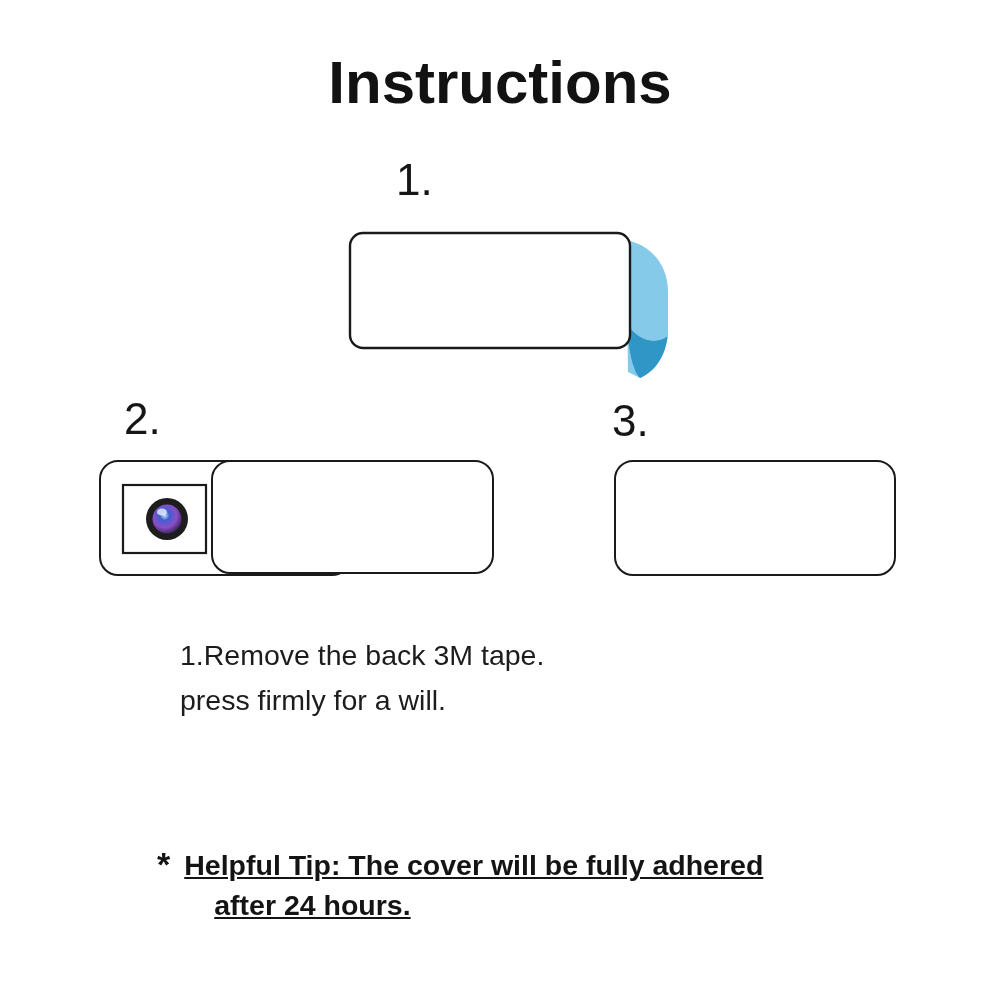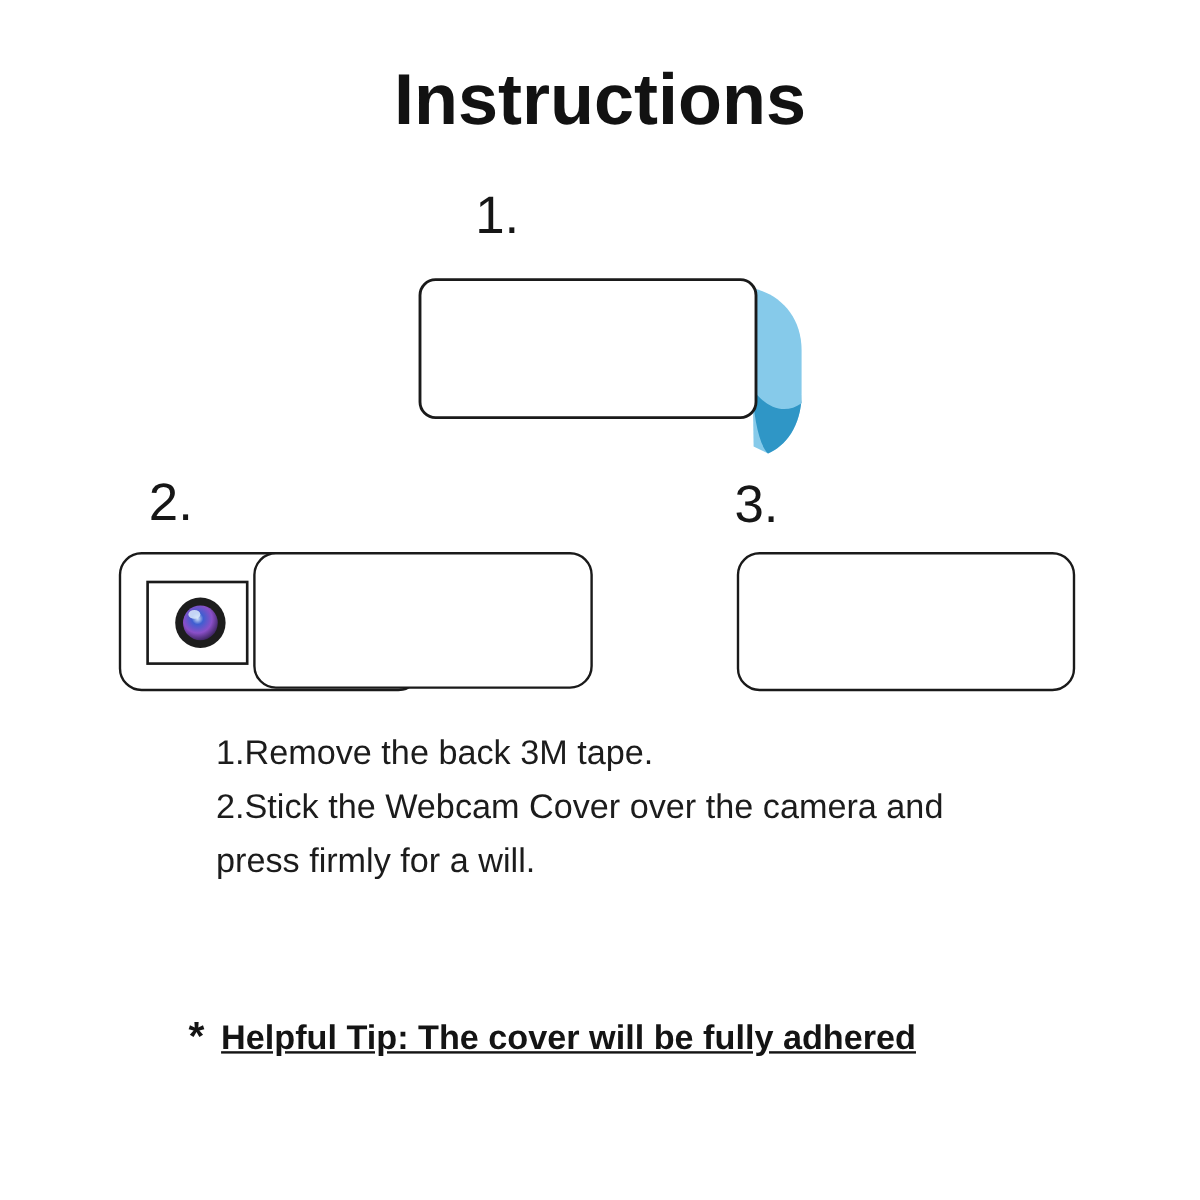--- a/index.html
+++ b/index.html
@@ -24,21 +24,21 @@
     letter-spacing: 0px;
     color: #121212;
   }
   .step-label {
     font-size: 44px;
     font-weight: 400;
     color: #161616;
   }
   .instruction-lines {
     left: 180px;
-    top: 606px;
+    top: 633px;
     font-size: 28.5px;
     line-height: 45px;
     color: #1c1c1c;
     white-space: nowrap;
   }
   .tip-block {
     left: 157px;
     top: 845px;
     display: flex;
     align-items: flex-start;
@@ -99,24 +99,24 @@
 
     <rect x="124" y="13" width="281" height="112" rx="18" fill="#ffffff" stroke="#1a1a1a" stroke-width="2"></rect>
   </svg>
 
   <svg class="abs" style="left:603px; top:448px;" width="310" height="140" viewBox="0 0 310 140">
     <rect x="12" y="13" width="280" height="114" rx="18" fill="#ffffff" stroke="#1a1a1a" stroke-width="2"></rect>
   </svg>
 
   <div class="abs instruction-lines">
     <div>1.Remove the back 3M tape.</div>
-    <div>2.Stick the Webcam Cover over the camera and</div>
     <div>press firmly for a will.</div>
   </div>
 
   <div class="abs tip-block">
     <div class="tip-marker">*</div>
     <div class="tip-lines">
       <div>Helpful Tip: The cover will be fully adhered</div>
+      <div class="tip-line-2">after 24 hours.</div>
     </div>
   </div>
 
 </div>
 
 </body></html>

